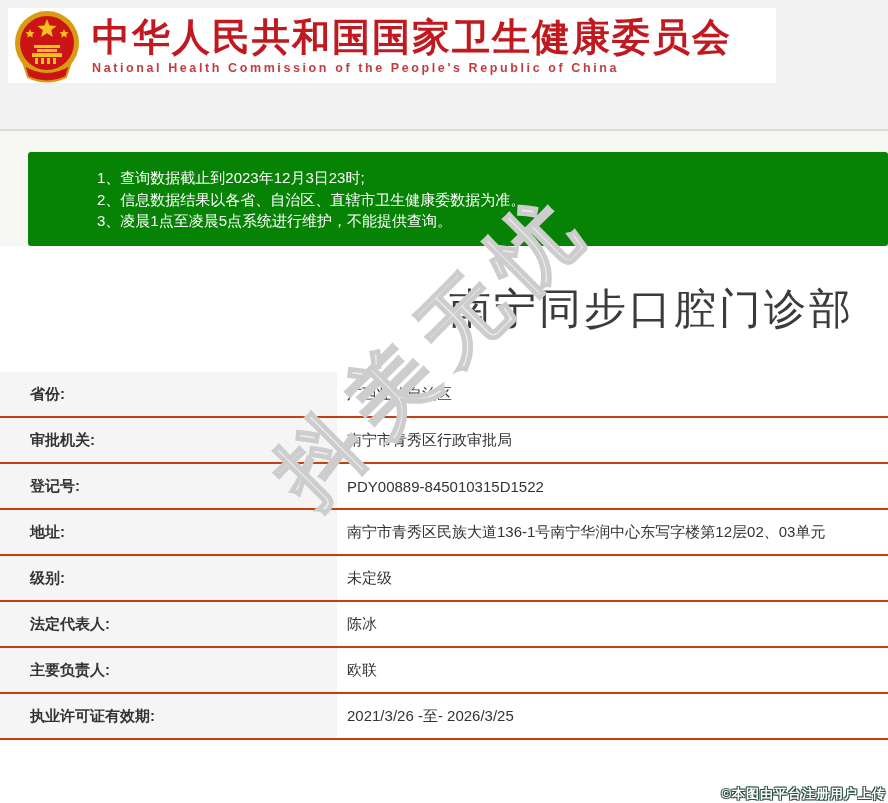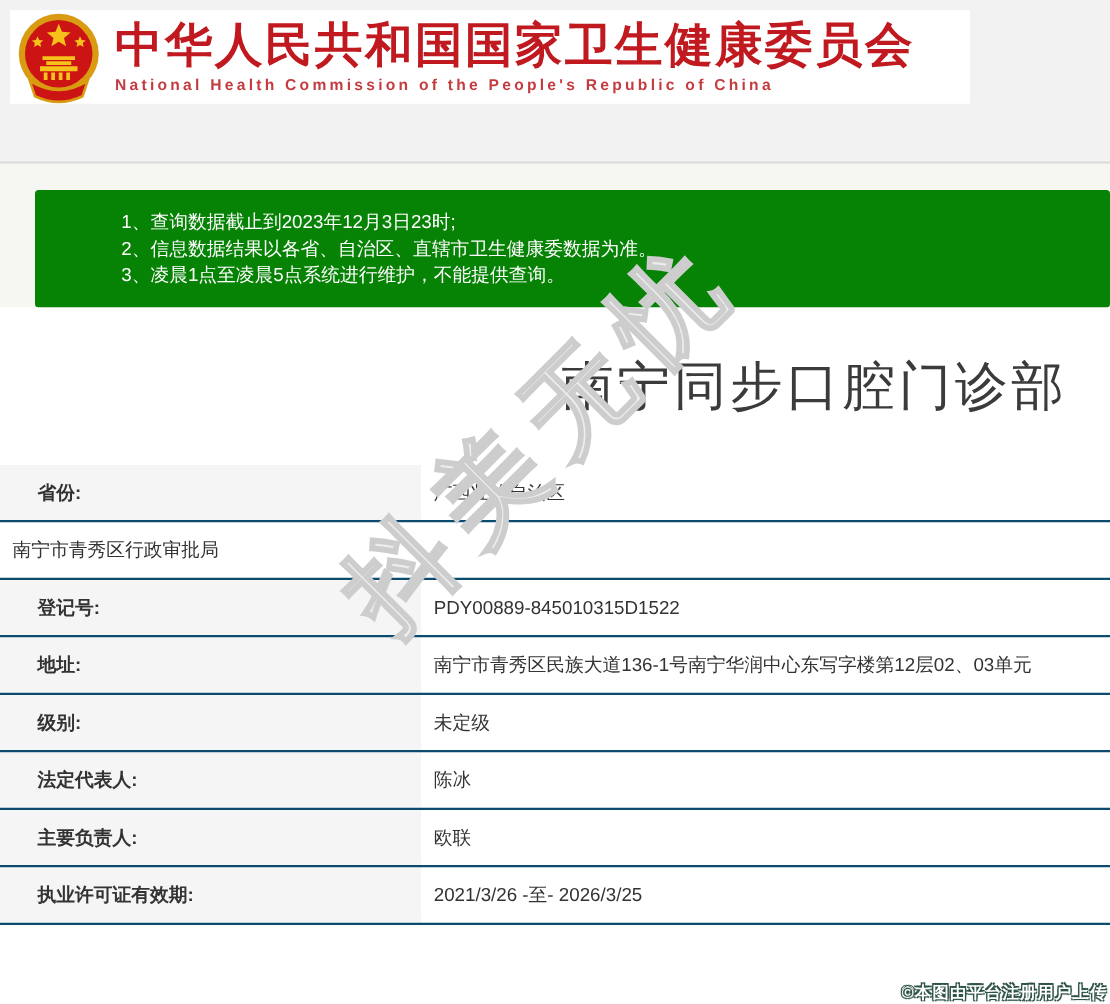--- a/index.html
+++ b/index.html
@@ -41,21 +41,21 @@
     padding-right:34px;
   }
   .result-title {
     font-size:42px; font-weight:400; color:#3b3b3b; letter-spacing:3px;
     white-space:nowrap;
   }
   
   .info-table { background:#ffffff; }
   .info-row {
     display:flex; height:46px;
-    border-bottom:2px solid #0c4a6e;
+    border-bottom:2px solid #c2410c;
     box-shadow: inset 0 -5px 0 rgba(214,238,228,0.55);
   }
   .cell-label {
     width:337px; flex:0 0 auto; background:#f5f5f5;
     display:flex; align-items:center; padding-left:30px;
     font-size:15px; font-weight:bold; color:#333;
   }
   .cell-value {
     flex:1 1 auto; background:#ffffff;
     display:flex; align-items:center; padding-left:10px;
@@ -126,20 +126,21 @@
   </div>
 
   <div class="info-table">
 
     <div class="info-row">
       <div class="cell-label">省份:</div>
       <div class="cell-value">广西壮族自治区</div>
     </div>
 
     <div class="info-row">
+      <div class="cell-label">审批机关:</div>
       <div class="cell-value">南宁市青秀区行政审批局</div>
     </div>
 
     <div class="info-row">
       <div class="cell-label">登记号:</div>
       <div class="cell-value">PDY00889-845010315D1522</div>
     </div>
 
     <div class="info-row">
       <div class="cell-label">地址:</div>

